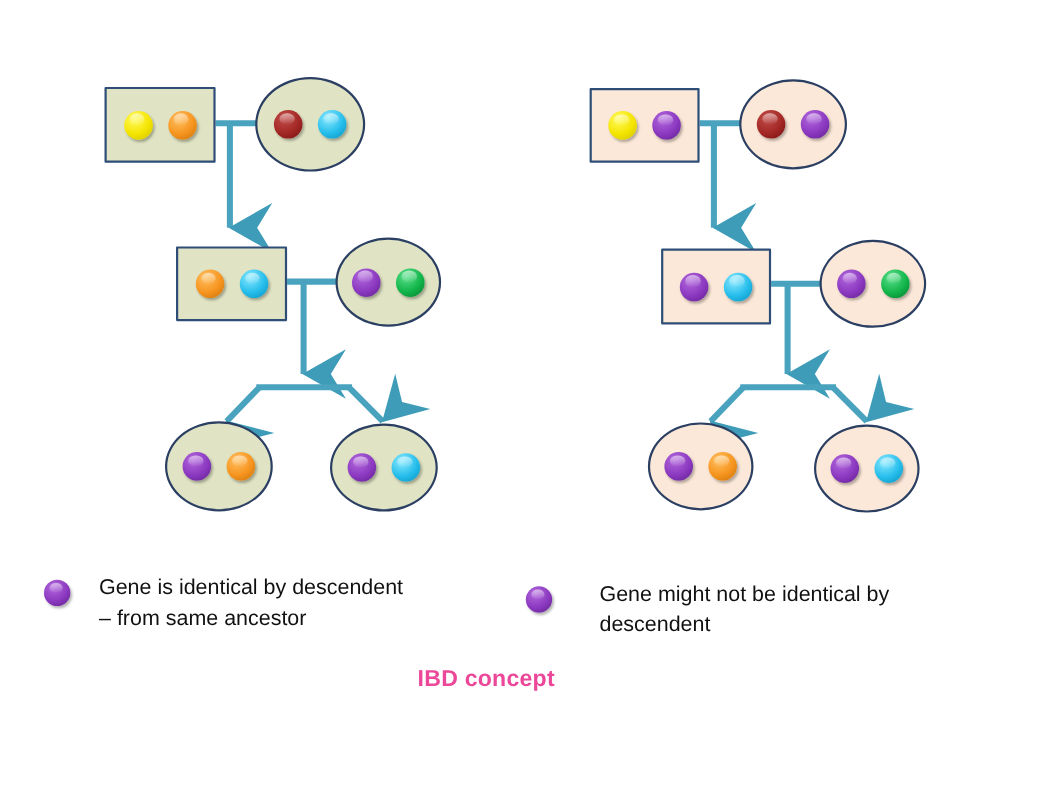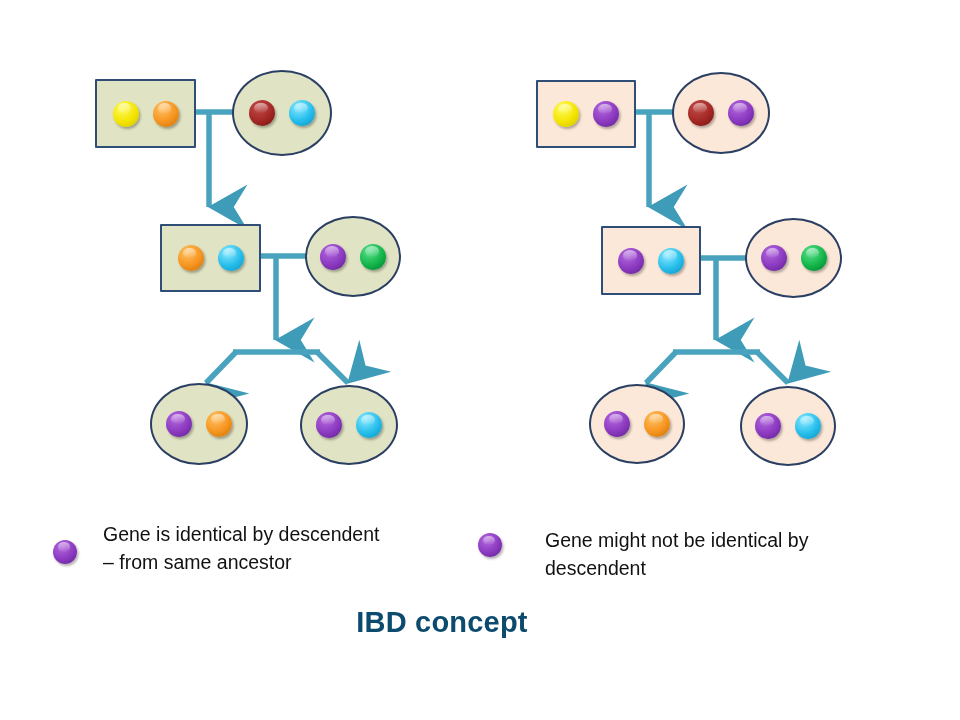--- a/index.html
+++ b/index.html
@@ -104,23 +104,23 @@
     color: #111111;
     white-space: pre-line;
   }
 
   #diagram-title {
     position: absolute;
     left: 0;
     top: 606px;
     width: 884px;
     text-align: center;
-    font-size: 29px;
+    font-size: 21px;
     font-weight: bold;
-    color: #0c4a6e;
+    color: #ec4899;
     letter-spacing: 0.2px;
   }
 </style>
 </head>
 <body>
 
 <div id="stage">
 
   <svg id="svg-layer" viewBox="0 0 960 720">
     <defs>
@@ -213,21 +213,21 @@
   <div class="node female fill-peach" style="left:589px; top:384px; width:96px; height:80px;">
     <span class="dot c-purple"></span>
     <span class="dot c-orange"></span>
   </div>
 
   <div class="node female fill-peach" style="left:740px; top:386px; width:96px; height:80px;">
     <span class="dot c-purple"></span>
     <span class="dot c-cyan"></span>
   </div>
 
-  <div class="legend-entry" style="left:53px; top:521px; width:390px;align-items:center;">
+  <div class="legend-entry" style="left:40px; top:521px; width:390px;">
     <span class="legend-dot c-purple"></span>
     <span class="legend-text" style="margin-left:26px;">Gene is identical by descendent
 – from same ancestor</span>
   </div>
 
   <div class="legend-entry" style="left:478px; top:527px; width:380px;">
     <span class="legend-dot c-purple"></span>
     <span class="legend-text" style="margin-left:43px;">Gene might not be identical by
 descendent</span>
   </div>

